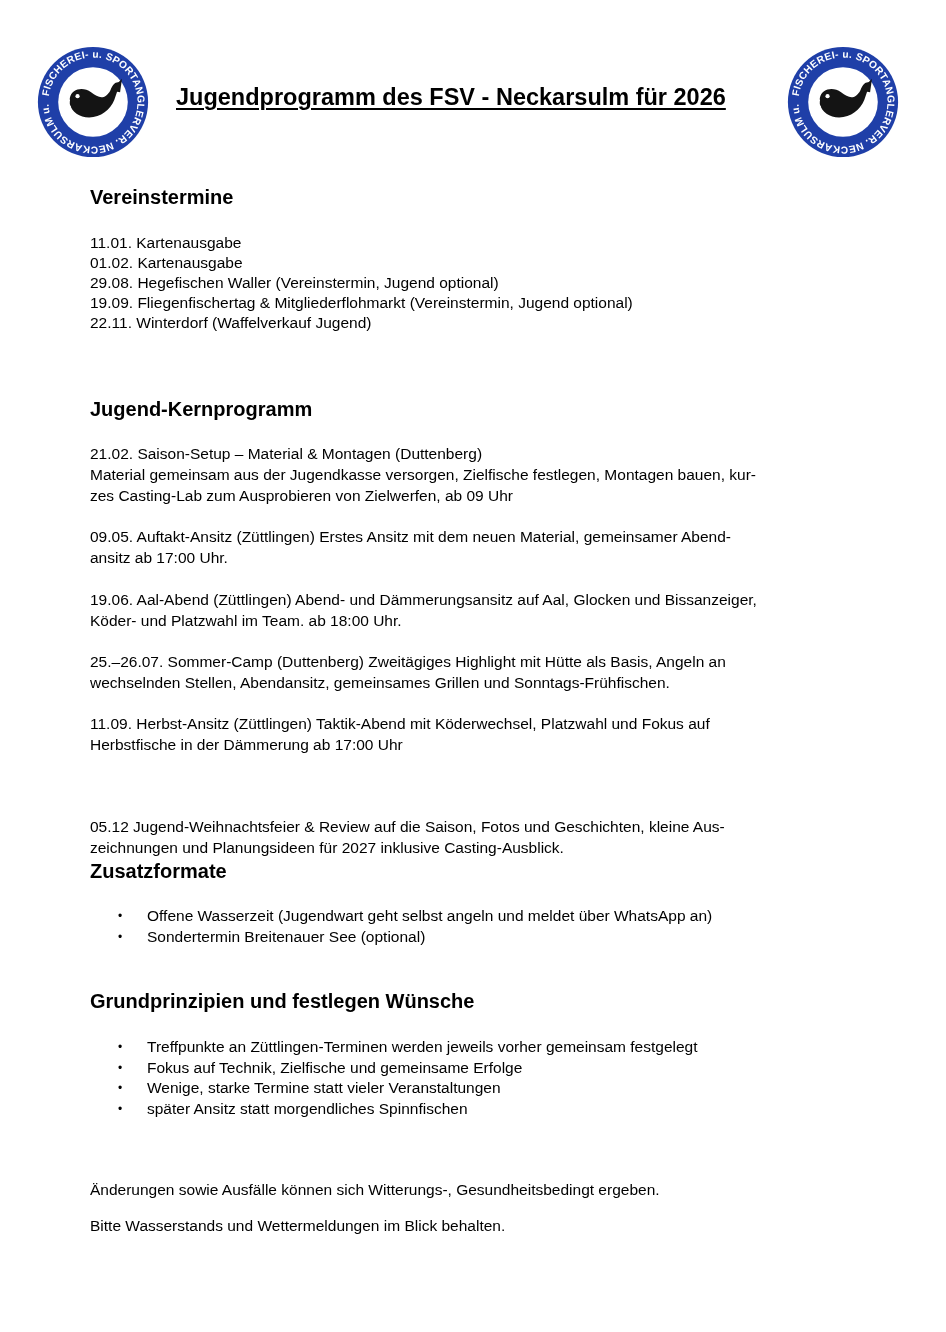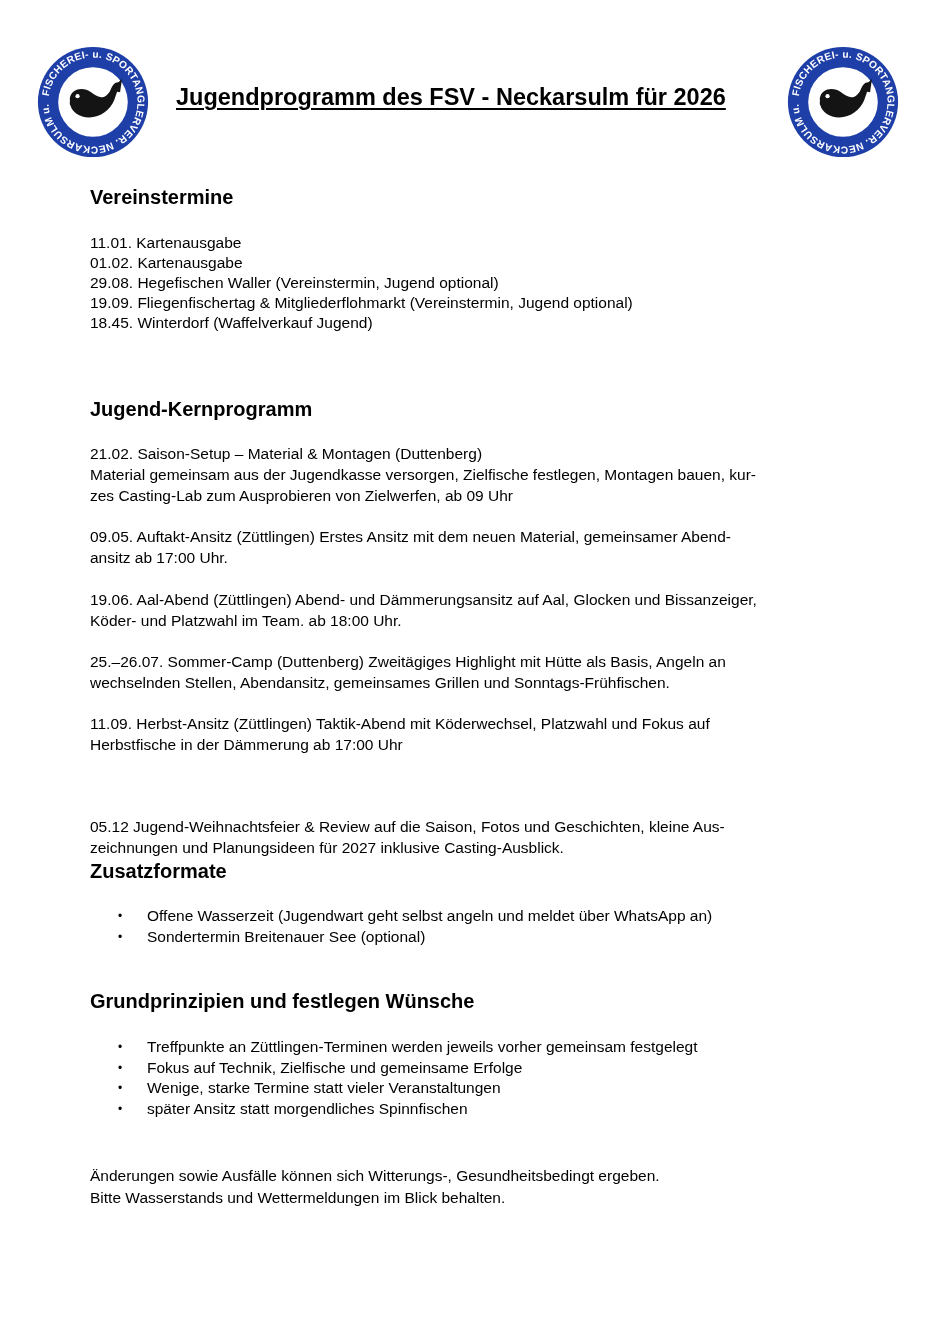--- a/index.html
+++ b/index.html
@@ -13,21 +13,21 @@
   .h2 { position:absolute; left:90px; font-size:20px; font-weight:bold; white-space:nowrap; }
   .lines { position:absolute; left:90px; font-size:15.5px; line-height:20px; }
   .lines div { white-space:nowrap; }
   .para { position:absolute; left:90px; width:780px; font-size:15.5px; line-height:21px; }
   .para .ln { white-space:nowrap; }
   .para b { font-weight:normal; }
   .bul { position:absolute; left:116px; font-size:15.5px; line-height:20.5px; }
   .bul .li { position:relative; padding-left:31px; white-space:nowrap; }
   .bul .li .dot { position:absolute; left:2px; top:0; font-size:12px; }
   .note { position:absolute; left:90px; font-size:15.5px; line-height:22px; }
-  .note div { white-space:nowrap; }
+  .note div { white-space:nowrap;margin-top:14px; }
 </style>
 </head>
 <body>
 
 <svg class="logo logo-left" viewBox="0 0 120 120">
   <defs>
     <path id="ringL" d="M60,60 m-46,0 a46,46 0 1,1 92,0 a46,46 0 1,1 -92,0"></path>
   </defs>
   <circle cx="60" cy="60" r="57" fill="#1f3fa8"></circle>
   <circle cx="60" cy="60" r="36" fill="#ffffff"></circle>
@@ -60,21 +60,21 @@
 </svg>
 
 <div class="title">Jugendprogramm des FSV - Neckarsulm für 2026</div>
 
 <div class="h2" style="top:186px;">Vereinstermine</div>
 <div class="lines" style="top:233px;">
   <div>11.01. Kartenausgabe</div>
   <div>01.02. Kartenausgabe</div>
   <div>29.08. Hegefischen Waller (Vereinstermin, Jugend optional)</div>
   <div>19.09. Fliegenfischertag &amp; Mitgliederflohmarkt (Vereinstermin, Jugend optional)</div>
-  <div>18.45. Winterdorf (Waffelverkauf Jugend)</div>
+  <div>22.11. Winterdorf (Waffelverkauf Jugend)</div>
 </div>
 
 <div class="h2" style="top:398px;">Jugend-Kernprogramm</div>
 
 <div class="para" style="top:443px;">
   <div class="ln"><b>21.02. Saison-Setup – Material &amp; Montagen</b><span> (Duttenberg)</span></div>
   <div class="ln">Material gemeinsam aus der Jugendkasse versorgen, Zielfische festlegen, Montagen bauen, kur-</div>
   <div class="ln">zes Casting-Lab zum Ausprobieren von Zielwerfen, ab 09 Uhr</div>
 </div>
 

